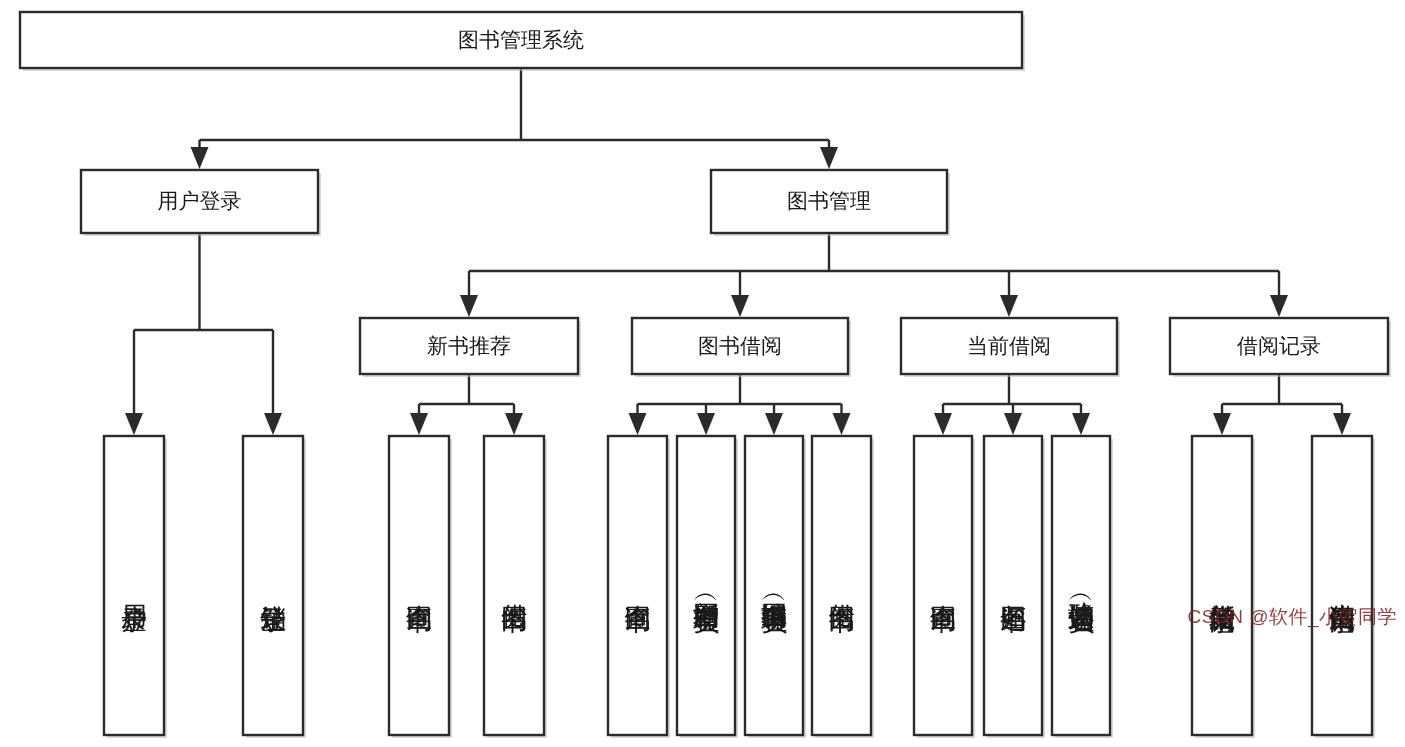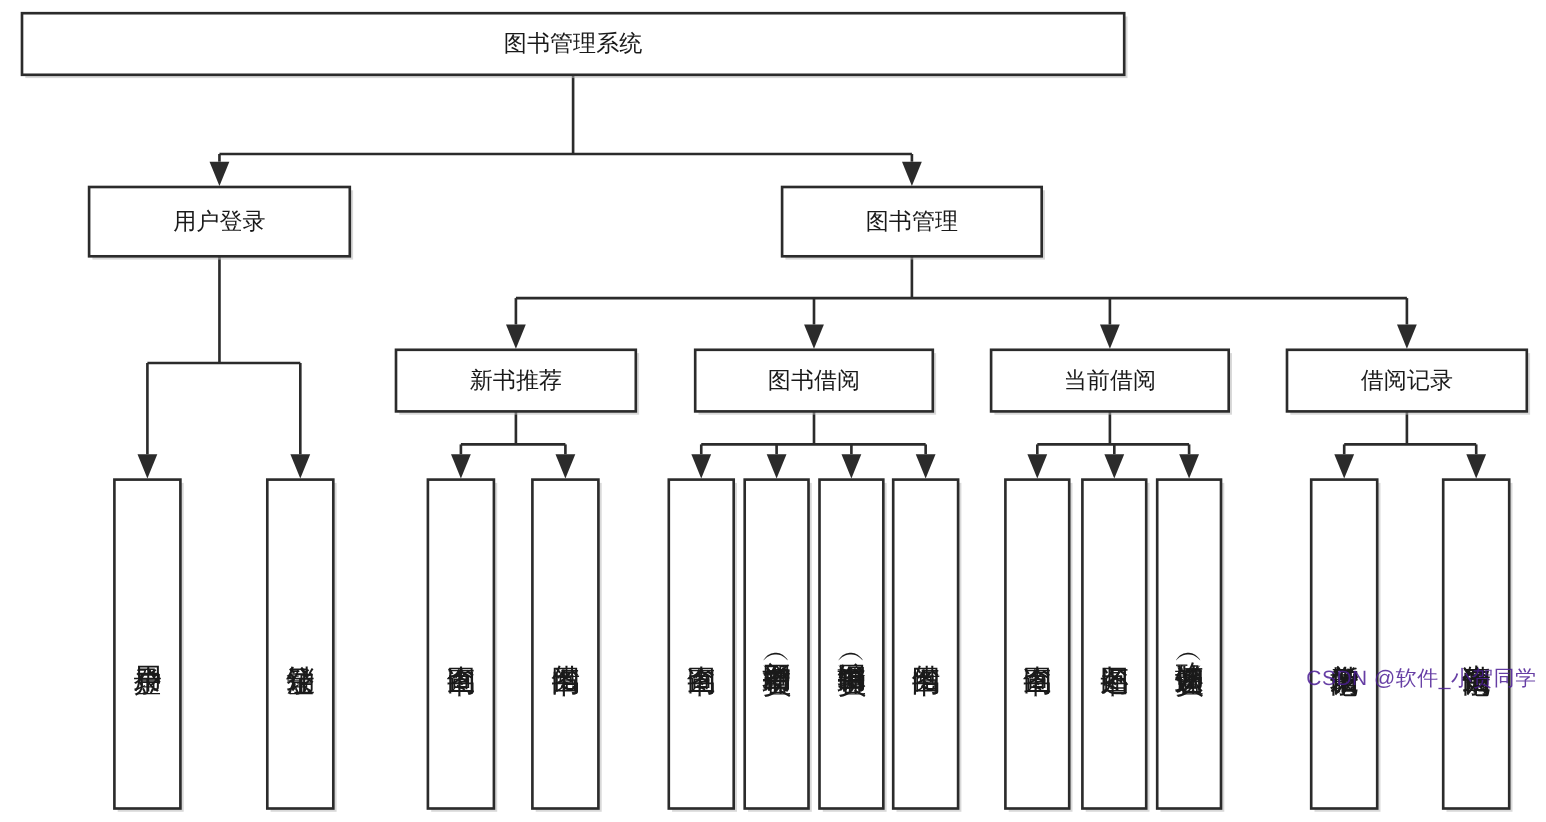--- a/index.html
+++ b/index.html
@@ -69,21 +69,21 @@
     letter-spacing: 1px;
     color: #1a1a1a;
     white-space: nowrap;
   }
   .watermark {
     position: absolute;
     right: 8px;
     bottom: 6px;
     font-family: "Liberation Sans", "DejaVu Sans", sans-serif;
     font-size: 19px;
-    color: #4c1d95;
+    color: #7f1d1d;
     letter-spacing: 0.5px;
     white-space: nowrap;
     opacity: 0.85;
     margin-left: 25px;
   }
 </style>
 </head>
 <body>
 
 <div id="diagram-root">

